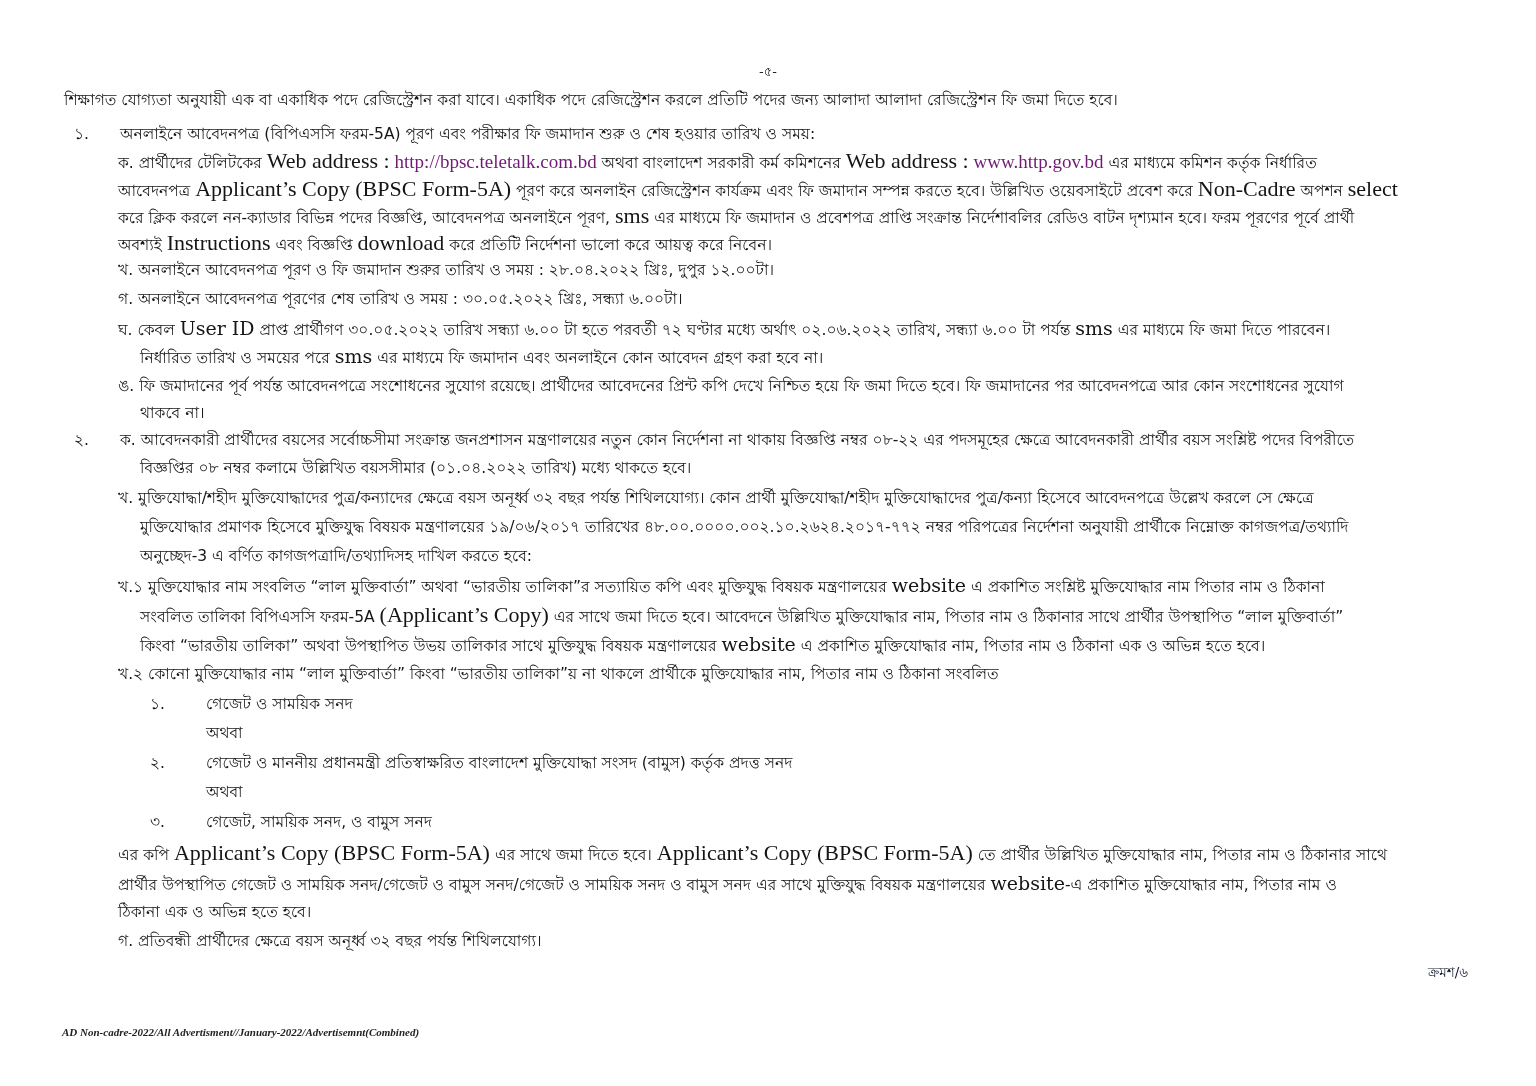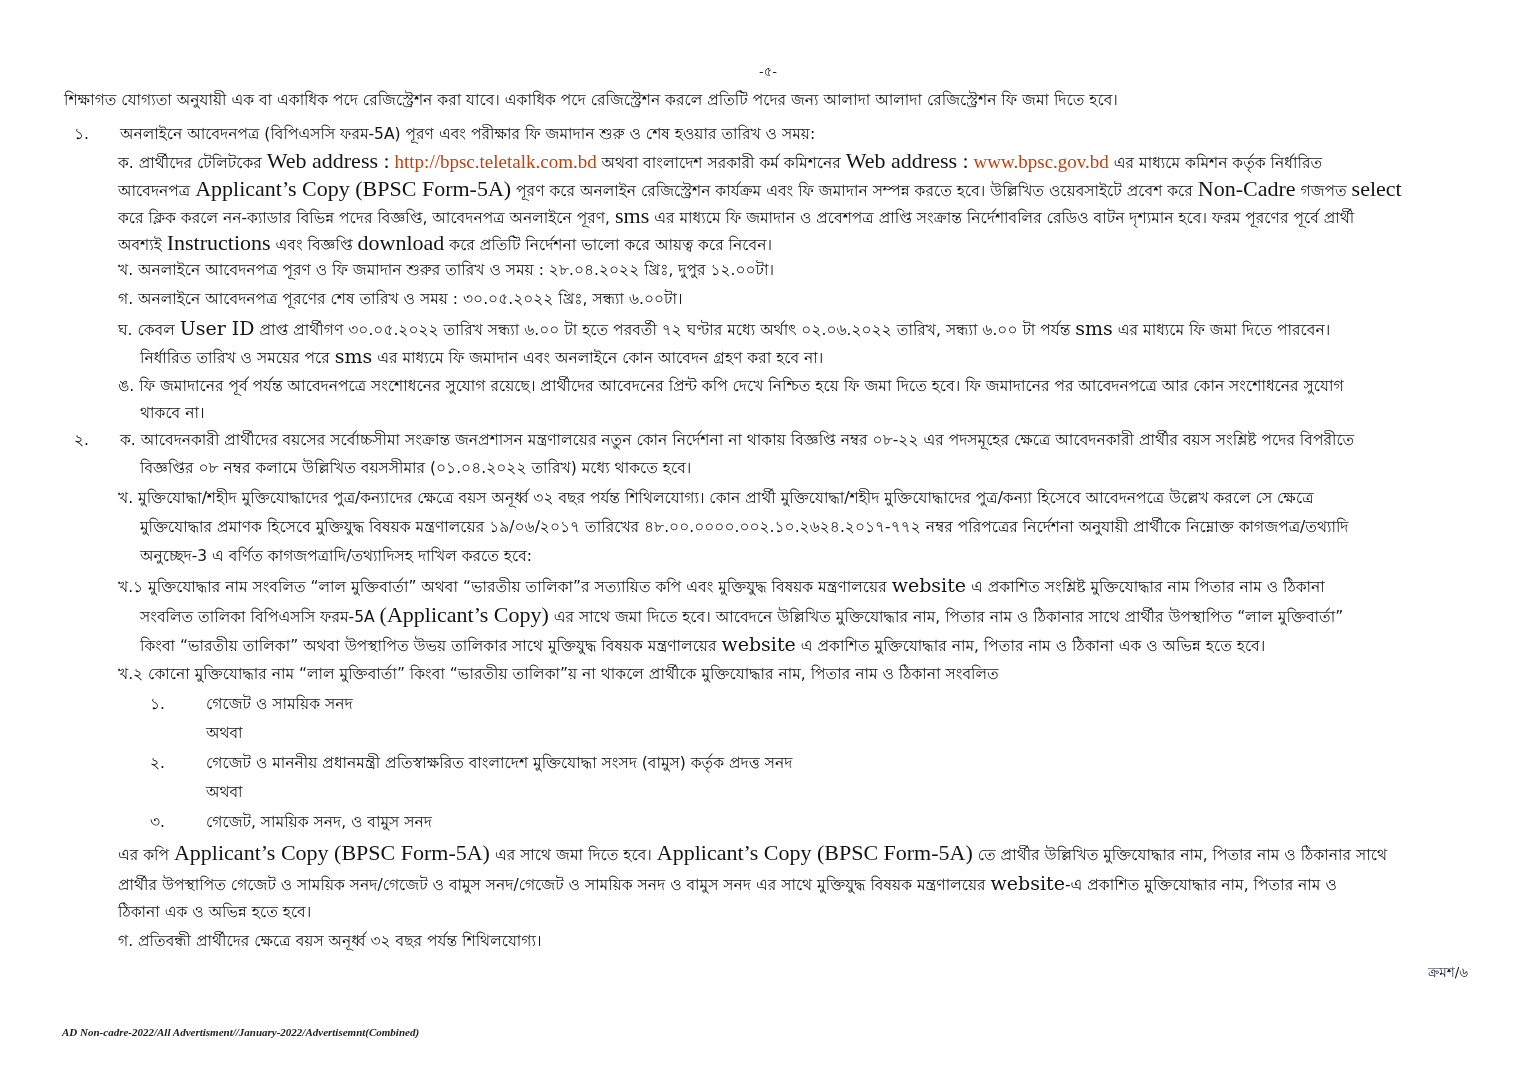--- a/index.html
+++ b/index.html
@@ -12,21 +12,21 @@
     position: absolute; top: 62px; left: 0; width: 1536px; text-align: center;
     font-size: 13px; color: #222;
   }
   .line {
     position: absolute; white-space: nowrap; font-size: 15.5px; line-height: 24px;
     color: #151515;
   }
   .bold { font-weight: normal; }
   .latin { font-family: "Liberation Serif", "DejaVu Serif", serif; font-size: 22px; }
   .latin-big { font-family: "DejaVu Serif", "Liberation Serif", serif; font-size: 19px; }
-  .link { color: #c2410c; font-family: "Liberation Serif", "DejaVu Serif", serif; font-size: 19px; }
+  .link { color: #701a75; font-family: "Liberation Serif", "DejaVu Serif", serif; font-size: 19px; }
   .num { display: inline-block; width: 46px; }
   .footer-path {
     position: absolute; left: 62px; top: 1026px; font-family: "Liberation Serif", serif;
     font-size: 11px; font-weight: bold; font-style: italic; color: #222;
   }
   .continued {
     position: absolute; right: 68px; top: 962px; font-size: 13.5px; color: #0f172a;
   }
 </style>
 </head>
@@ -41,30 +41,30 @@
 <div class="line bold" style="left:74px; top:122px;">
   <span class="num">১.</span><span>অনলাইনে আবেদনপত্র (বিপিএসসি ফরম-5A) পূরণ এবং পরীক্ষার ফি জমাদান শুরু ও শেষ হওয়ার তারিখ ও সময়:</span>
 </div>
 
 <div class="line" style="left:118px; top:149px;">
   <span>ক. প্রার্থীদের টেলিটকের</span>
   <span class="latin">Web address :</span>
   <span class="link">http://bpsc.teletalk.com.bd</span>
   <span>অথবা বাংলাদেশ সরকারী কর্ম কমিশনের</span>
   <span class="latin">Web address :</span>
-  <span class="link">www.bpsc.gov.bd</span>
+  <span class="link">www.http.gov.bd</span>
   <span>এর মাধ্যমে কমিশন কর্তৃক নির্ধারিত</span>
 </div>
 
 <div class="line" style="left:118px; top:177px;">
   <span>আবেদনপত্র</span>
   <span class="latin">Applicant’s Copy (BPSC Form-5A)</span>
   <span>পূরণ করে অনলাইন রেজিস্ট্রেশন কার্যক্রম এবং ফি জমাদান সম্পন্ন করতে হবে। উল্লিখিত ওয়েবসাইটে প্রবেশ করে</span>
   <span class="latin">Non-Cadre</span>
-  <span>গজপত</span>
+  <span>অপশন</span>
   <span class="latin">select</span>
 </div>
 
 <div class="line" style="left:118px; top:204px;">
   <span>করে ক্লিক করলে নন-ক্যাডার বিভিন্ন পদের বিজ্ঞপ্তি, আবেদনপত্র অনলাইনে পূরণ,</span>
   <span class="latin">sms</span>
   <span>এর মাধ্যমে ফি জমাদান ও প্রবেশপত্র প্রাপ্তি সংক্রান্ত নির্দেশাবলির রেডিও বাটন দৃশ্যমান হবে। ফরম পূরণের পূর্বে প্রার্থী</span>
 </div>
 
 <div class="line" style="left:118px; top:231px;">

